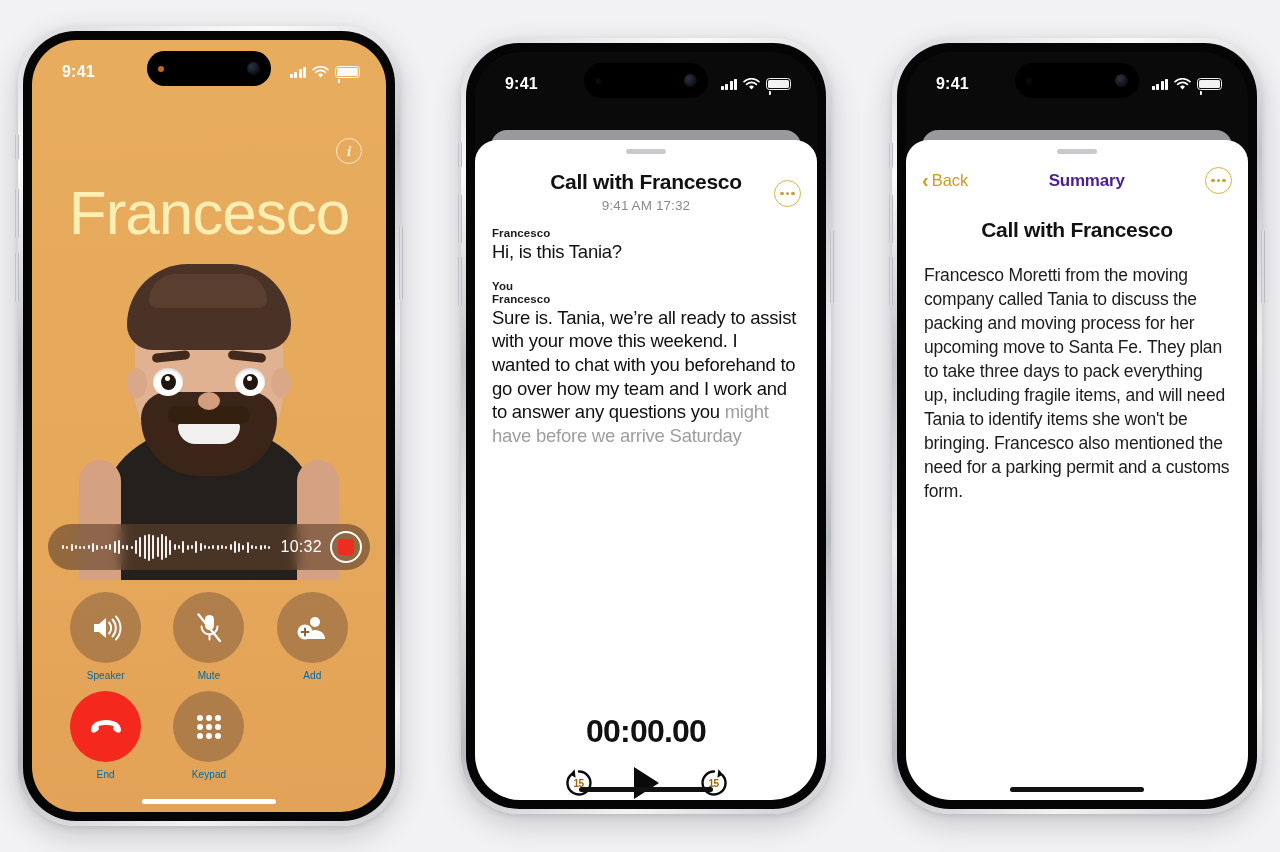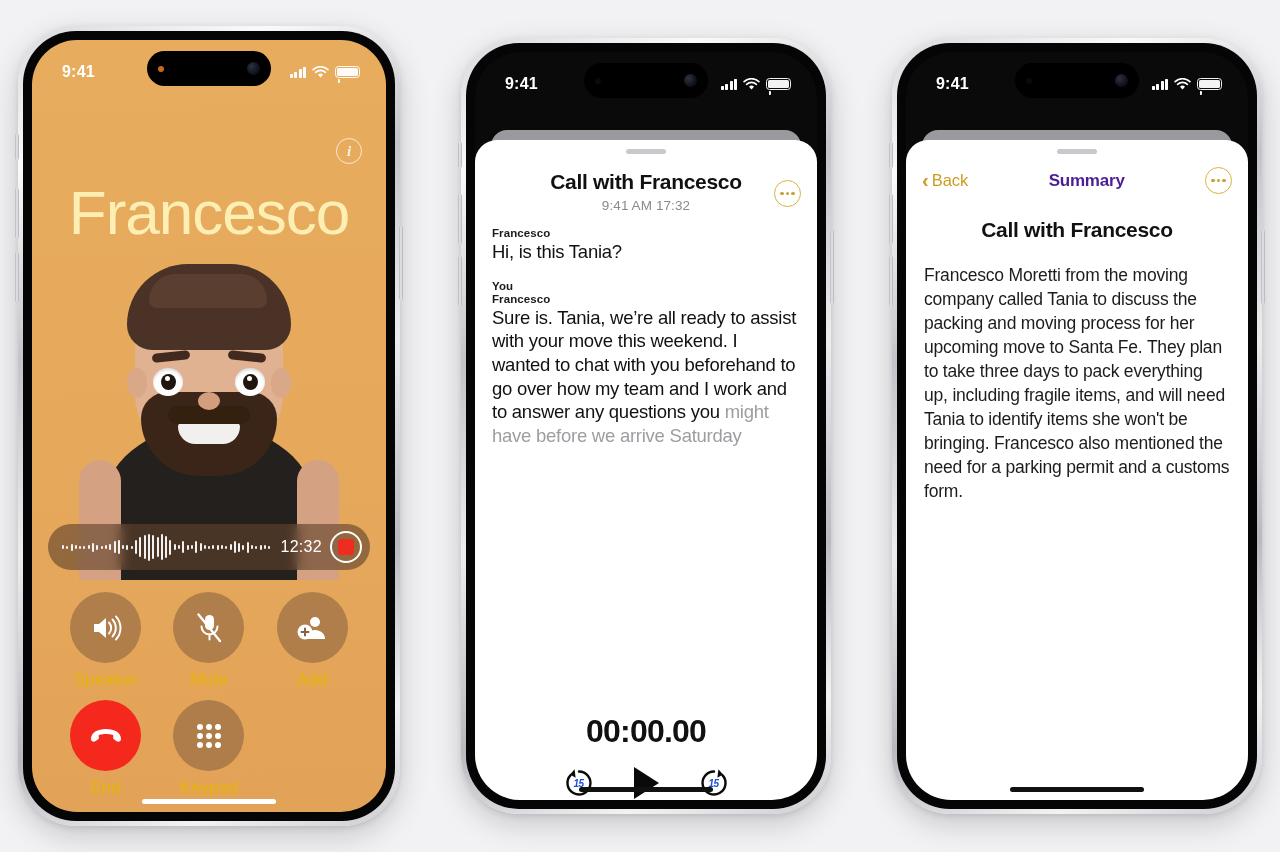--- a/index.html
+++ b/index.html
@@ -150,21 +150,21 @@
     position: absolute; left: 22px; right: 22px; top: 552px;
     display: grid; grid-template-columns: repeat(3,1fr); row-gap: 10px; justify-items: center;
   }
   .ctrl { display: flex; flex-direction: column; align-items: center; gap: 7px; }
   .ctrl-circle {
     width: 71px; height: 71px; border-radius: 50%;
     background: rgba(120,84,57,.48);
     display: flex; align-items: center; justify-content: center; color: #fff;
   }
   .ctrl-circle.end { background: #f4281c; }
-  .ctrl-label { color: #eab308; font-size: 17px; letter-spacing: .1px; text-align: center; }
+  .ctrl-label { color: #0369a1; font-size: 10px; letter-spacing: .1px; text-align: center; }
 
   
   .dark-bg { position: absolute; inset: 0; background: #0a0a0a; }
   .behind-card {
     position: absolute; top: 78px; left: 16px; right: 16px; height: 46px;
     background: #9a9a9e; border-radius: 16px 16px 0 0;
   }
   .sheet {
     position: absolute; top: 88px; left: 0; right: 0; bottom: 0;
     background: #fff; border-radius: 22px 22px 0 0;
@@ -192,21 +192,21 @@
 
   .transcript { padding: 14px 17px 0; overflow: hidden; flex: 1 1 auto; }
   .tr-speaker { font-size: 11.5px; font-weight: bold; color: #1b1b1b; letter-spacing: .1px; margin-bottom: 1px; }
   .tr-text { font-size: 18.5px; color: #111; line-height: 1.28; letter-spacing: -.25px; margin-bottom: 16px; }
   .tr-text.fading { color: #111; }
   .tr-text .dim { color: #9d9da2; }
 
   .player { padding: 4px 0 0; text-align: center; flex: 0 0 auto; }
   .player-time { font-size: 32px; font-weight: bold; color: #111; letter-spacing: -.8px; }
   .player-ctrls { display: flex; align-items: center; justify-content: center; gap: 38px; margin-top: 16px; }
-  .skip { width: 34px; height: 34px; position: relative; color: #1d4ed8; font-style: italic; }
+  .skip { width: 34px; height: 34px; position: relative; color: #a16207; }
   .skip span { position: absolute; inset: 0; display: flex; align-items: center; justify-content: center;
     font-size: 10px; font-weight: bold; letter-spacing: -.5px; }
   .play-tri { width: 0; height: 0; border-left: 25px solid #0a0a0a; border-top: 16px solid transparent; border-bottom: 16px solid transparent; }
 
   .p2-foot { display: flex; align-items: center; justify-content: space-between; padding: 0 17px 30px; flex: 0 0 auto; }
   .quote-btn { width: 29px; height: 29px; border-radius: 8px; background: #d9a62a;
     display: flex; align-items: center; justify-content: center; }
   .quote-bubble { width: 19px; height: 15px; background: #fff; border-radius: 3px; position: relative;
     display: flex; align-items: center; justify-content: center; gap: 1.6px; }
   .quote-bubble::after { content:""; position: absolute; bottom: -3px; left: 2px; width: 6px; height: 5px; background: #fff;
@@ -335,21 +335,21 @@
               <i style="height: 12px;"></i>
               <i style="height: 9px;"></i>
               <i style="height: 5px;"></i>
               <i style="height: 11px;"></i>
               <i style="height: 4px;"></i>
               <i style="height: 3px;"></i>
               <i style="height: 5px;"></i>
               <i style="height: 4px;"></i>
               <i style="height: 3px;"></i>
             </div>
-          <div class="rec-time">12:32</div>
+          <div class="rec-time">10:32</div>
           <div class="rec-btn">
               <span></span>
             </div>
         </div>
 
         <div class="ctrl-grid">
           <div class="ctrl">
             <div class="ctrl-circle">
               <svg width="32" height="26" viewBox="0 0 32 26">
                 <path d="M4 9h5l7-6v20l-7-6H4z" fill="#fff"></path>

